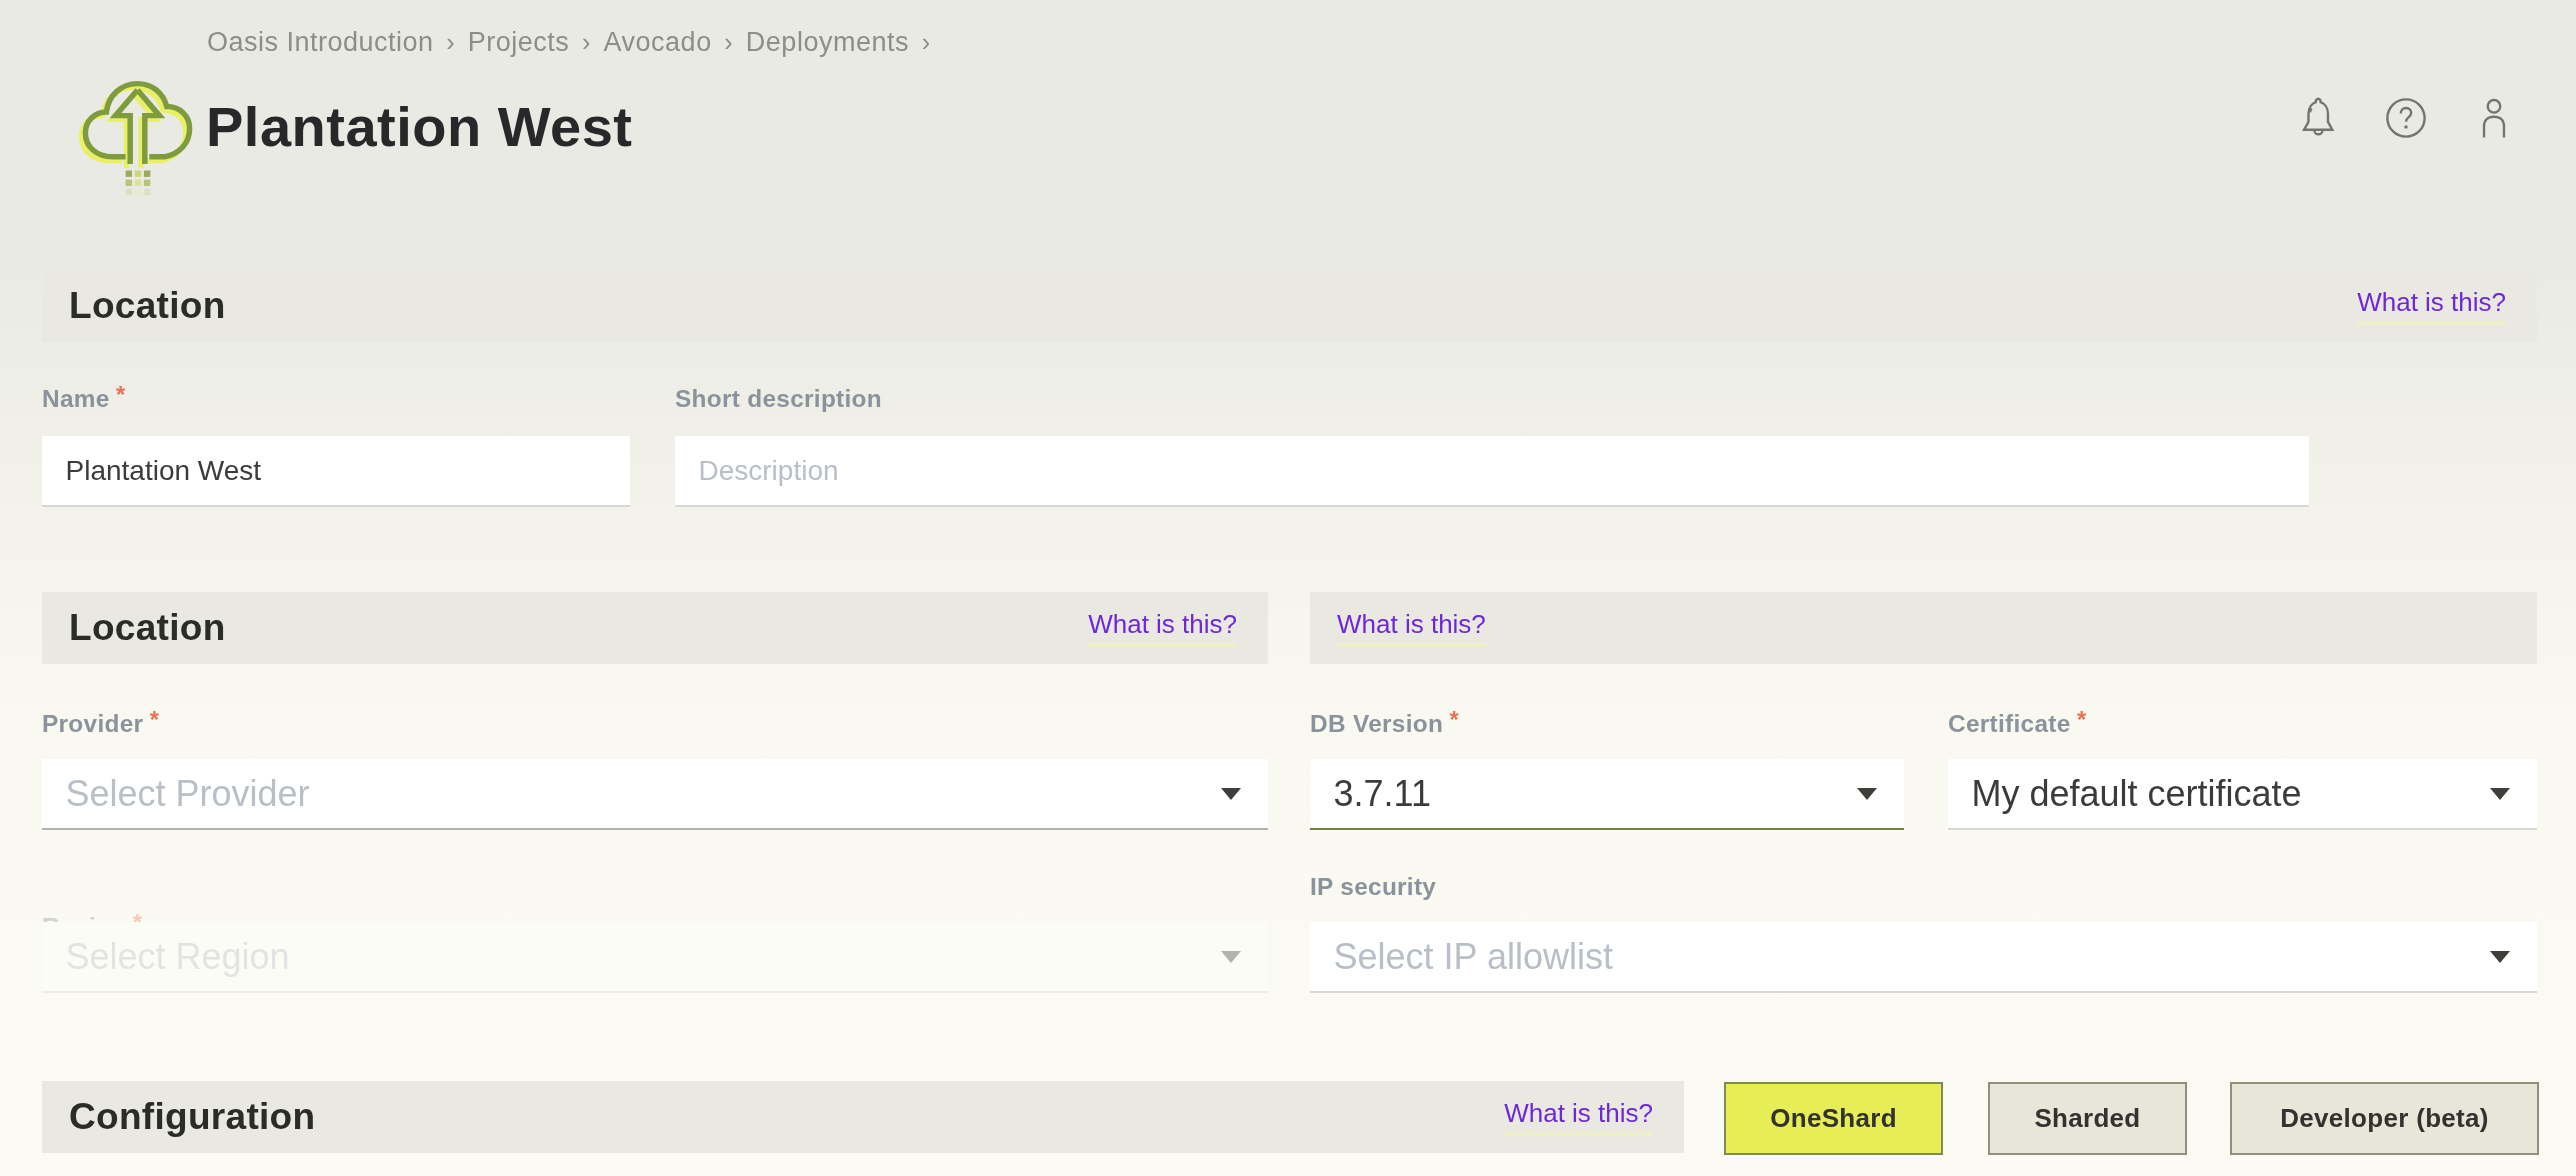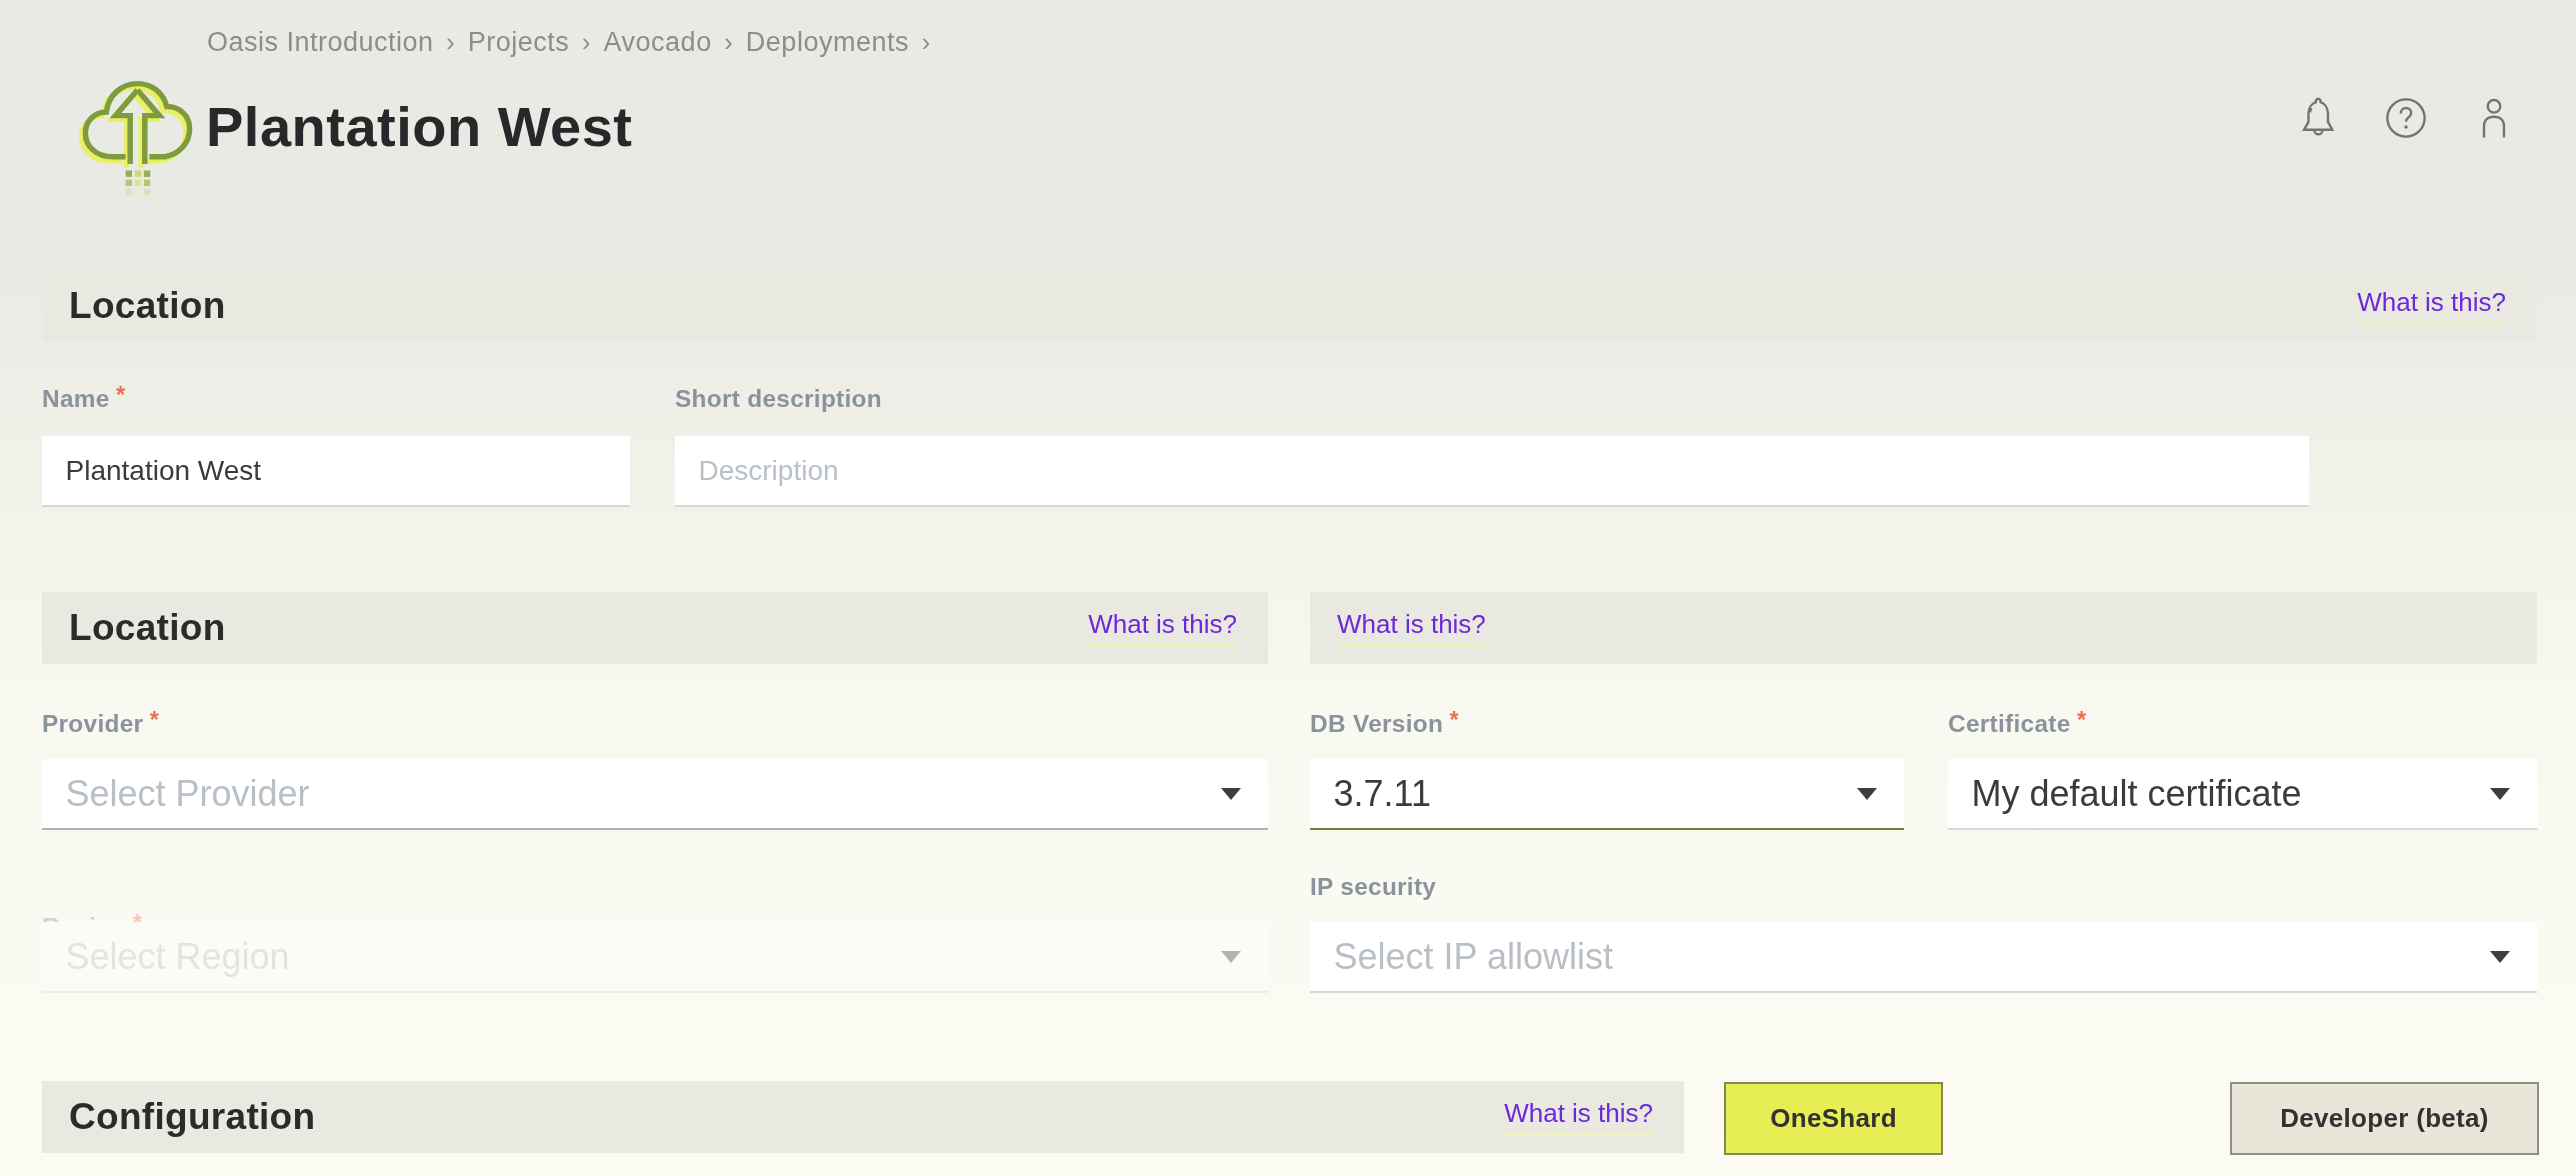--- a/index.html
+++ b/index.html
@@ -230,16 +230,17 @@
     <span class="placeholder">Select IP allowlist</span>
     <span class="caret"></span>
   </div>
 
   <div class="bar" style="left:42px; top:1081px; width:1642px;">
     <span class="bar-title">Configuration</span>
     <span class="help-link">What is this?</span>
   </div>
 
   <button class="mode-btn selected" style="left:1724px; top:1082px; width:219px;">OneShard</button>
+  <button class="mode-btn" style="left:1988px; top:1082px; width:199px;">Sharded</button>
   <button class="mode-btn" style="left:2230px; top:1082px; width:309px;">Developer (beta)</button>
 
 </div>
 
 
 </body></html>

